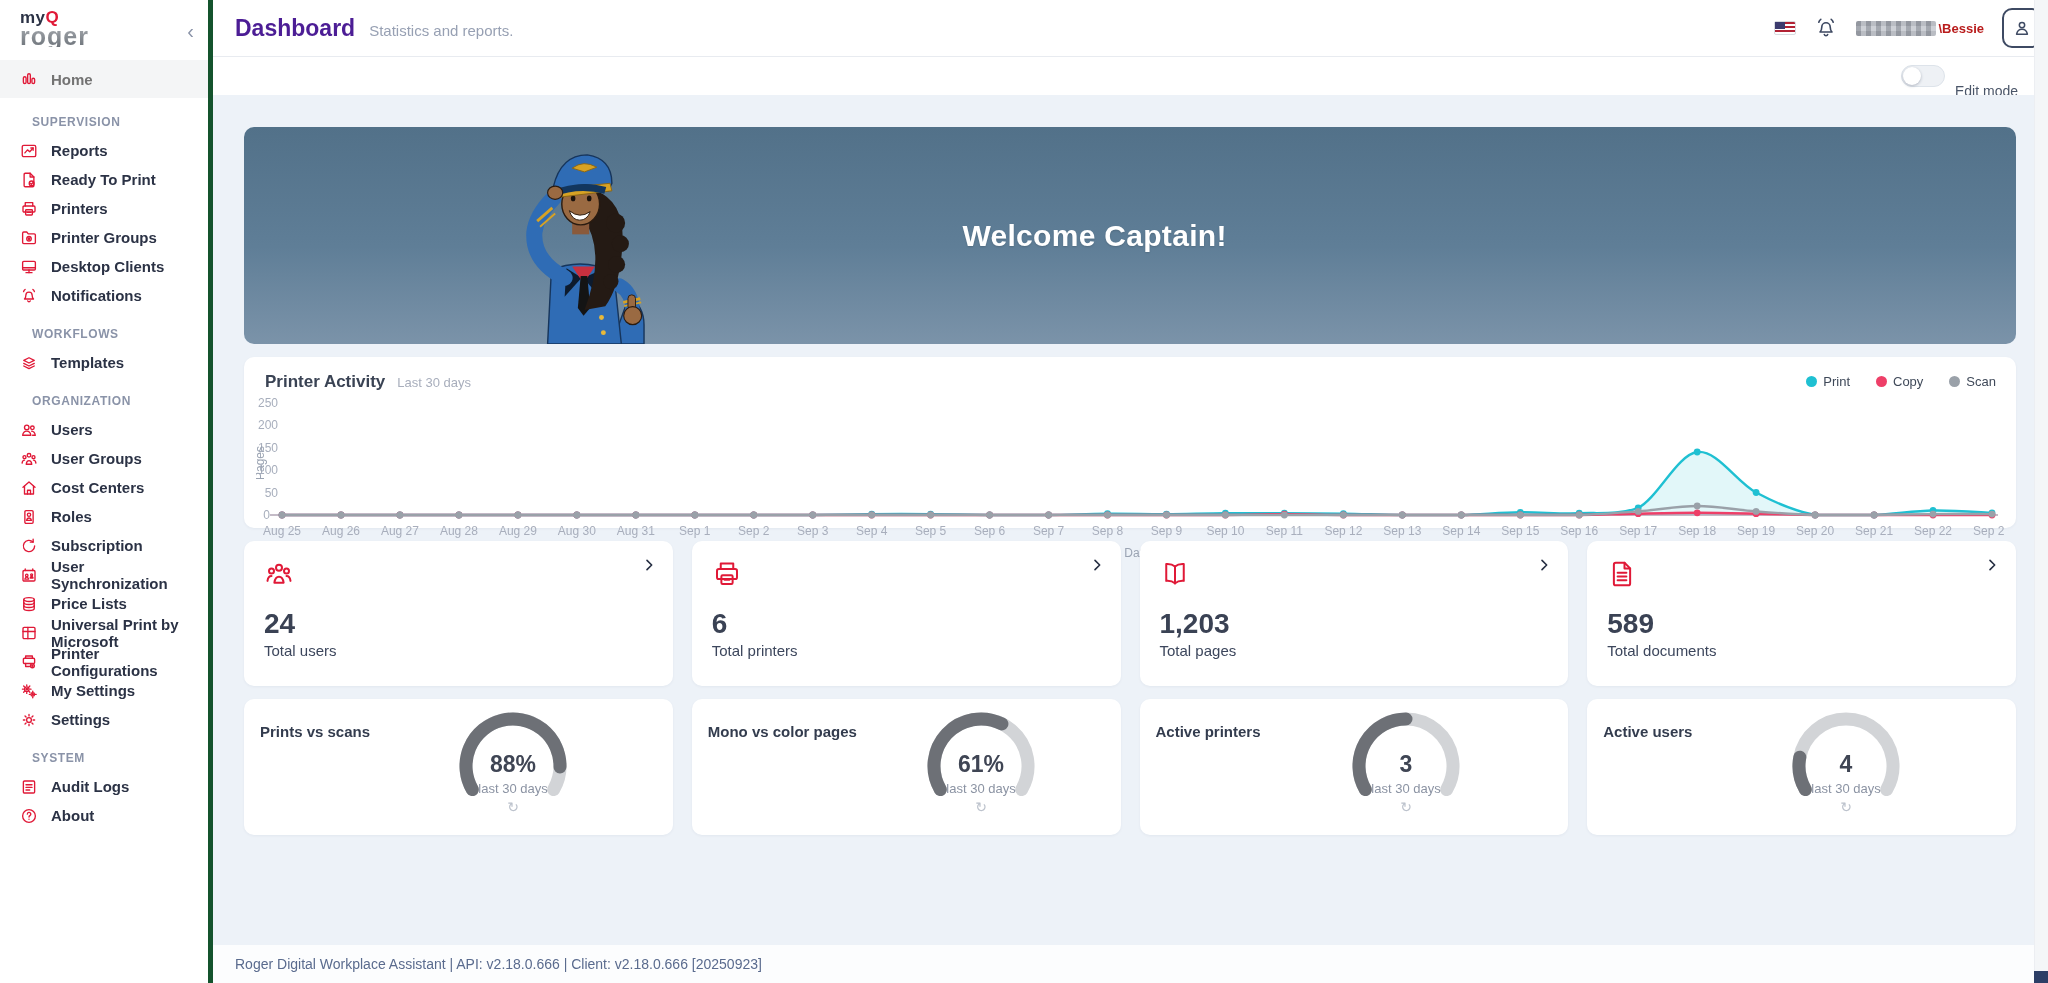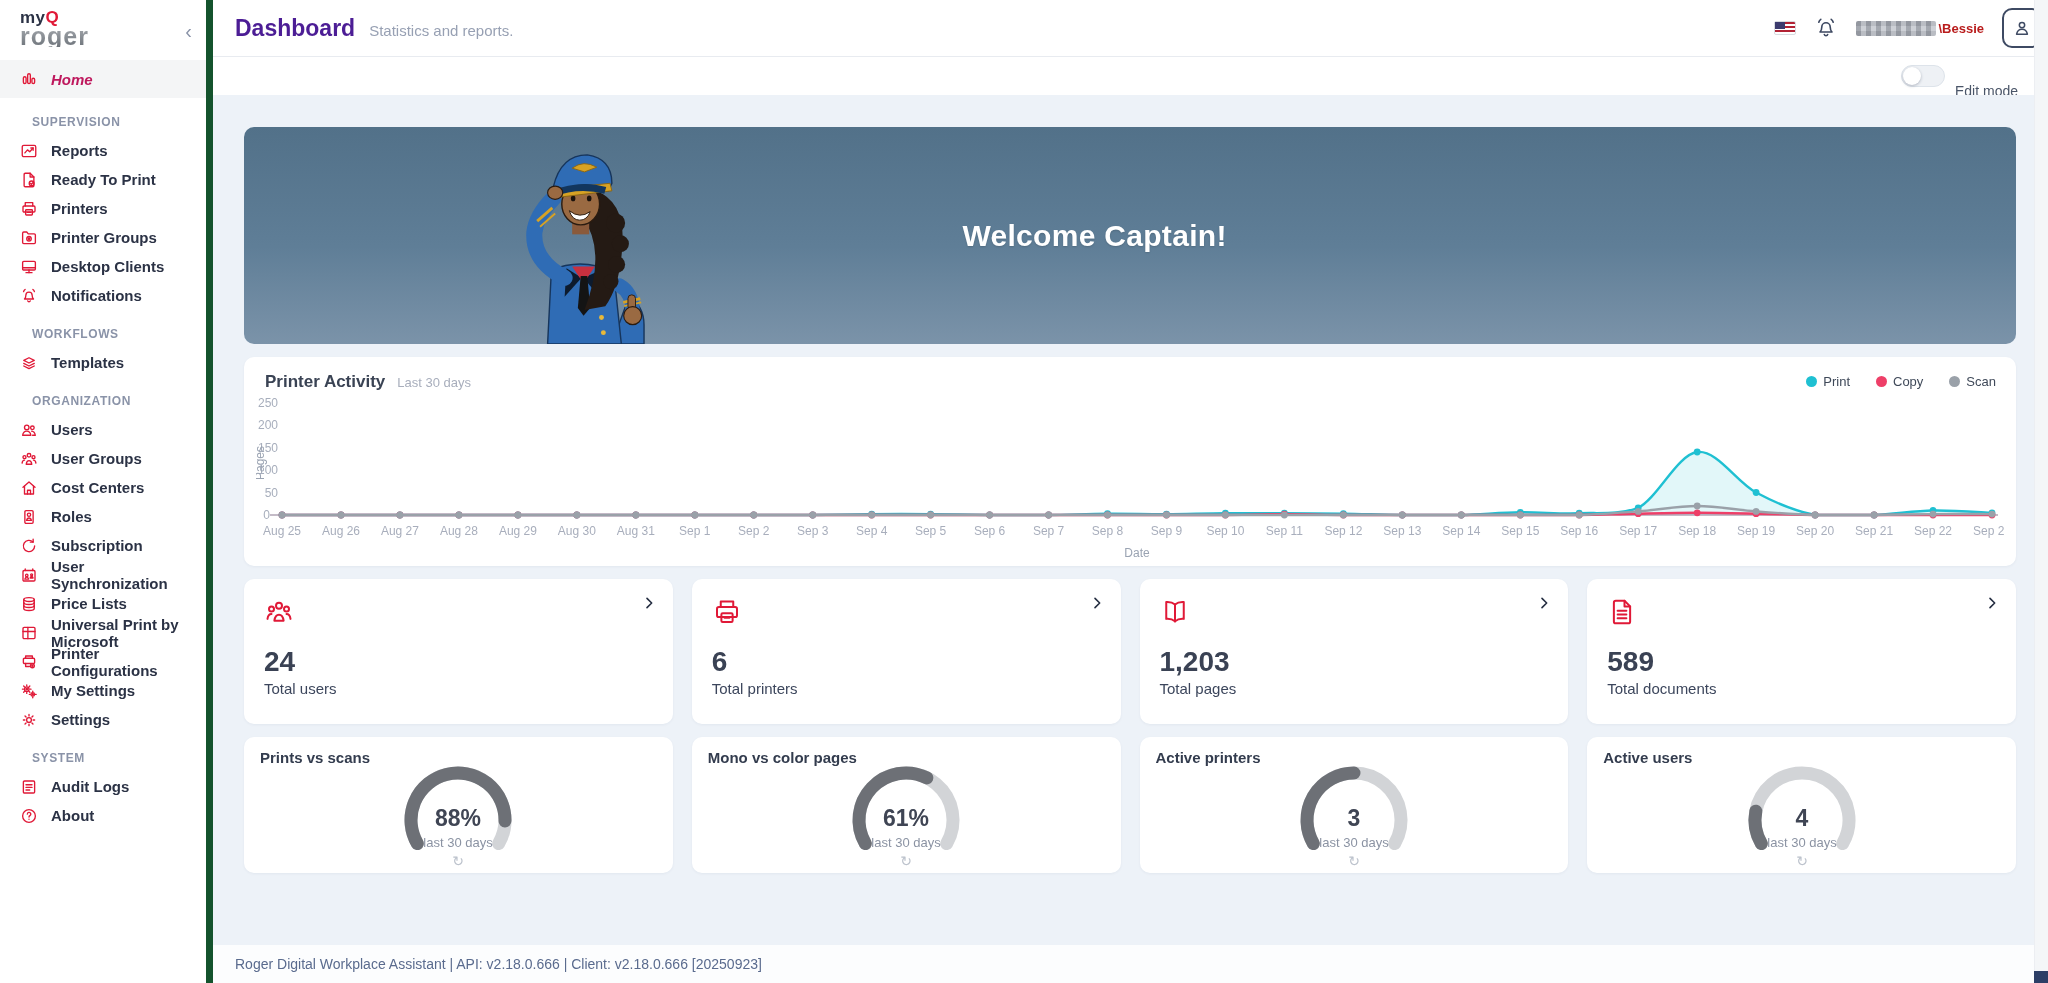--- a/index.html
+++ b/index.html
@@ -1,30 +1,30 @@
 <!DOCTYPE html>
 <html><head>
 <meta charset="utf-8">
 <style>
   * { margin:0; padding:0; box-sizing:border-box; }
   html,body { width:2048px; height:983px; overflow:hidden; }
   body { font-family:"Liberation Sans", sans-serif; background:#fff; color:#2e3547; }
   .app { position:relative; width:2048px; height:983px; display:flex; }
 
   
-  .sidebar { width:213px; min-width:213px; height:983px; background:#fff; border-right:7px solid #14532d; overflow:hidden; }
+  .sidebar { width:213px; min-width:213px; height:983px; background:#fff; border-right:5px solid #14532d; overflow:hidden; }
   .logo-row { display:flex; align-items:flex-start; justify-content:space-between; padding:10px 14px 0 20px; height:58px; }
   .logo-line1 { font-size:17px; font-weight:bold; letter-spacing:.5px; color:#2b3245; line-height:15px; }
   .logo-line1 .q { color:#e01937; }
   .logo-line2 { font-size:25px; font-weight:bold; letter-spacing:1px; color:#8d9298; line-height:22px;
                 background:linear-gradient(180deg,#a9adb2,#6e747b); -webkit-background-clip:text; background-clip:text; -webkit-text-fill-color:transparent; }
   .collapse-btn { color:#8a93a8; font-size:20px; line-height:26px; cursor:pointer; margin-top:8px; }
   .side-item { display:flex; align-items:center; gap:13px; height:29px; padding:0 20px; font-size:15px; font-weight:bold; color:#2b3245; cursor:pointer; }
   .side-item svg { width:18px; height:18px; color:#e01937; flex:0 0 18px; }
-  .side-item.home { height:38px; background:#f4f5f6; color:#be185d; margin-top:2px;font-style:italic; }
+  .side-item.home { height:38px; background:#f4f5f6; color:#737373; margin-top:2px; }
   .side-head { padding:17px 20px 7px 32px; font-size:12px; font-weight:bold; letter-spacing:.6px; color:#8a93a8; }
 
   
   .main { flex:1; display:flex; flex-direction:column; height:983px; position:relative; }
   .topbar { height:57px; background:#fff; border-bottom:1px solid #e8ebf0; display:flex; align-items:center; justify-content:space-between; padding:0 20px 0 22px; }
   .tb-left { display:flex; align-items:baseline; gap:14px; }
   .tb-title { font-size:23px; font-weight:bold; color:#4c1d95; }
   .tb-sub { font-size:15px; color:#97a0b3; }
   .tb-right { display:flex; align-items:center; gap:18px; }
   .flag { width:22px; height:14px; position:relative; border:1px solid #d8dbe0; border-radius:2px; cursor:pointer;
@@ -48,37 +48,37 @@
   .content { flex:1; background:#edf2f8; padding:32px 46px 0 31px; overflow:hidden; }
 
   
   .banner { position:relative; height:217px; border-radius:10px; overflow:hidden; margin-bottom:13px;
             background:linear-gradient(180deg,#527189 0%,#5f7e97 55%,#7b93a9 100%); }
   .welcome { position:absolute; left:48%; top:50%; transform:translate(-50%,-50%); color:#fff; font-size:30px; font-weight:bold; letter-spacing:.3px; text-shadow:0 1px 2px rgba(0,0,0,.15); }
   .captain { position:absolute; left:262px; bottom:0; height:208px; }
 
   
   .card { background:#fff; border-radius:10px; box-shadow:0 1px 3px rgba(20,40,80,.05); }
-  .chart-card { height:209px; margin-bottom:13px; padding:0; }
+  .chart-card { height:171px; margin-bottom:13px; padding:0; }
   .chart-head { display:flex; align-items:baseline; padding:15px 20px 0 21px; height:36px; }
   .chart-title { font-size:17px; font-weight:bold; color:#3a4354; }
   .chart-sub { font-size:13px; color:#a8aebc; margin-left:12px; }
   .legend { margin-left:auto; display:flex; align-items:flex-start; gap:26px; }
   .legend-item { display:flex; align-items:center; gap:6px; font-size:13px; color:#3f4959; cursor:pointer; }
   .legend-dot { width:11px; height:11px; border-radius:50%; }
 
   .stat-row, .gauge-row { display:flex; gap:19px; margin-bottom:13px; }
   .stat-card { position:relative; flex:1; height:145px; padding:18px 20px; }
   .stat-card .sicon { color:#e01937; }
   .stat-card .sicon svg { width:30px; height:30px; }
   .stat-chevron { position:absolute; top:16px; right:16px; width:16px; height:16px; color:#252e42; cursor:pointer; }
   .stat-value { font-size:28px; font-weight:bold; color:#3a4254; margin-top:16px; line-height:30px; }
   .stat-label { font-size:15px; color:#3c465c; margin-top:3px; }
 
-  .gauge-card { flex:1; height:136px; padding:12px 16px; display:flex; flex-direction:column; }
+  .gauge-card { flex:1; height:136px; padding:24px 16px; display:flex; flex-direction:row; }
   .gauge-title { font-size:15px; color:#333c4e; font-weight:bold; }
   .gauge-wrap { flex:1; display:flex; align-items:center; justify-content:center; margin-top:-4px; }
 
   
   .footer { height:38px; background:#fcfdfe; display:flex; align-items:center; padding-left:22px; }
   .footer span { font-size:14px; color:#5a6b8e; }
   .scroll-track { position:absolute; right:0; top:0; width:14px; height:983px; background:#f4f6f8; border-left:1px solid #eceef2; cursor:pointer; }
   .scroll-corner { position:absolute; right:0; bottom:0; width:14px; height:12px; background:#2c3e66; }
 
   svg text { font-family:"Liberation Sans", sans-serif; }

